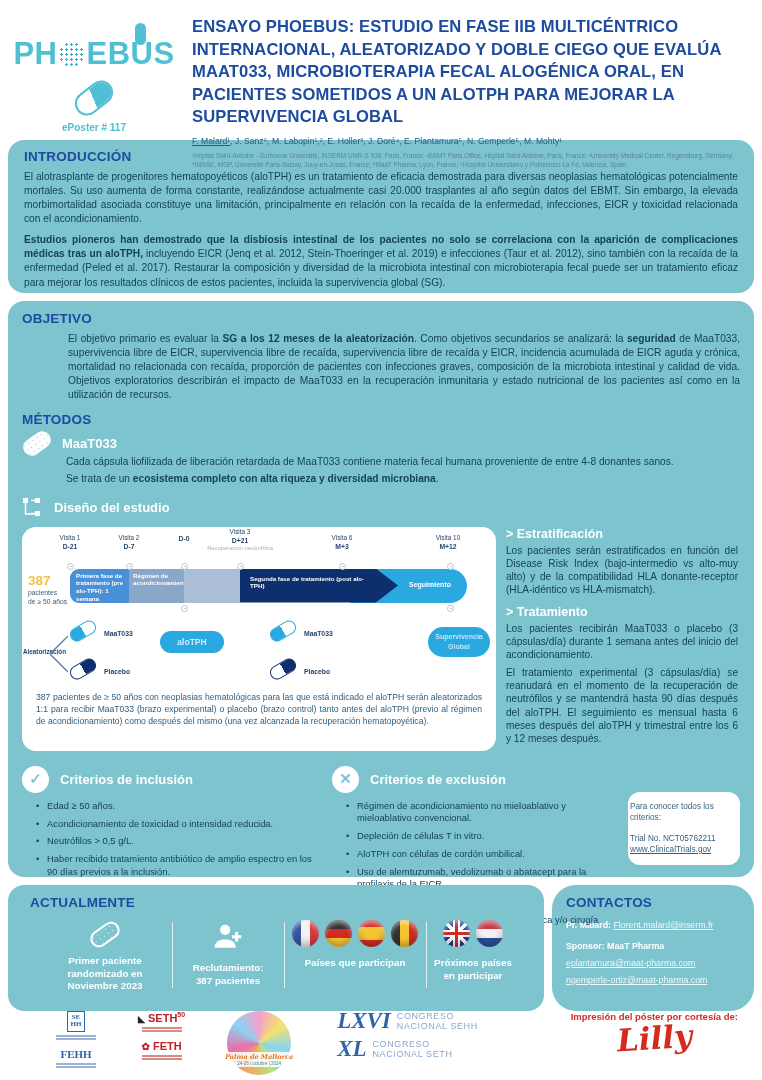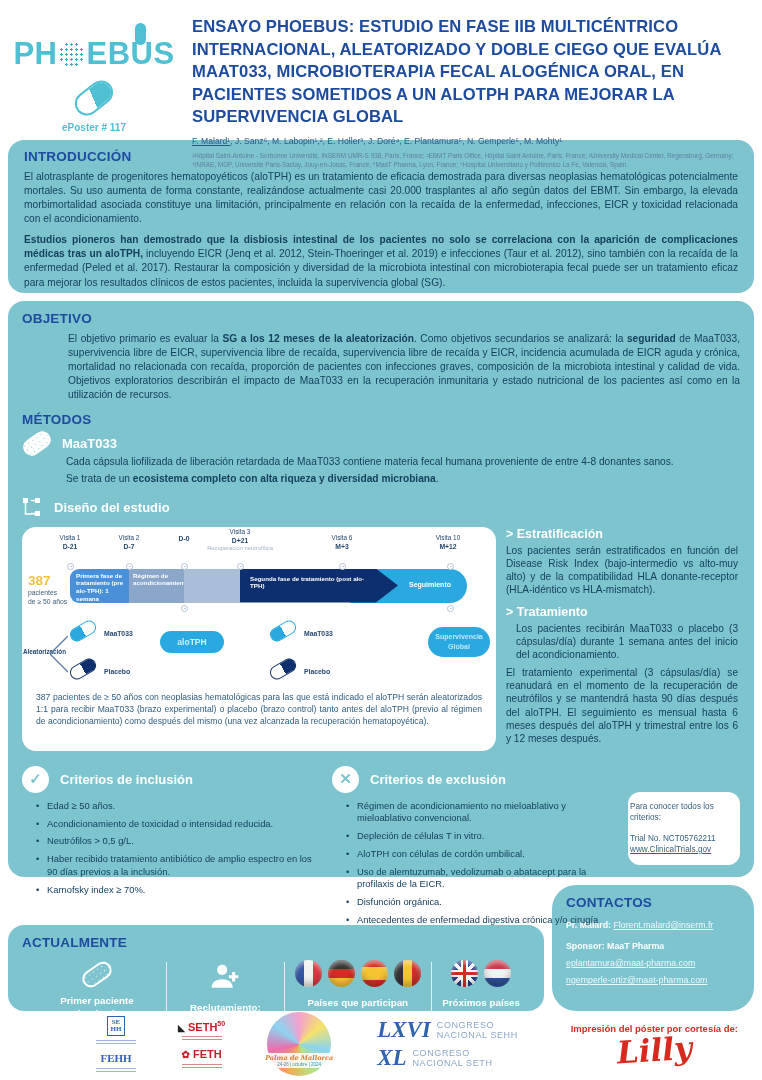--- a/index.html
+++ b/index.html
@@ -101,21 +101,21 @@
   .crit-title { color: #fff; font-weight: 800; font-size: 13px; }
   .crit-list { list-style: none; margin-top: 7px; padding-left: 14px; }
   .crit-list li { position: relative; padding-left: 11px; font-size: 9.4px; line-height: 1.32; color: #15415f; margin-top: 5.5px; }
   .crit-list li::before { content: "•"; position: absolute; left: 0; top: 0; }
   .trial-box { width: 112px; flex: none; background: #fff; border-radius: 12px; padding: 9px 2px; margin-top: 26px; align-self: flex-start; font-size: 8.2px; color: #33607f; line-height: 1.4; }
   .trial-box .no { margin-top: 9px; }
   .trial-box a, .link { color: #33607f; text-decoration: underline; cursor: pointer; }
 
   
   .bottom-row { display: flex; gap: 8px; margin: 8px 8px 0 8px; height: 126px; }
-  .act-panel { flex: 1; background: #7dc4cf; border-radius: 16px; position: relative; padding: 10px 14px; margin-top: 40px; }
+  .act-panel { flex: 1; background: #7dc4cf; border-radius: 16px; position: relative; padding: 10px 22px; }
   .act-items { display: flex; align-items: flex-start; justify-content: space-between; margin-top: 8px; padding: 0 10px 0 16px; }
   .act-item { display: flex; flex-direction: column; align-items: center; text-align: center; color: #fff; font-weight: 700; font-size: 9.8px; line-height: 1.3; }
   .act-div { width: 1px; height: 66px; background: rgba(255,255,255,.75); margin-top: 4px; }
   .acap { width: 32px; height: 17px; border-radius: 10px; border: 2.5px solid #fff; transform: rotate(-35deg); margin: 8px 0 12px 0;
     background-image: radial-gradient(rgba(255,255,255,.9) 22%, transparent 25%); background-size: 5px 5px; }
   .flags { display: flex; gap: 6px; margin: 2px 0 10px 0; }
   .flag { width: 27px; height: 27px; border-radius: 50%; overflow: hidden; box-shadow: inset 0 -4px 6px rgba(0,0,0,.25), inset 0 3px 4px rgba(255,255,255,.5); flex:none; }
   .flag-fr { background: linear-gradient(to right, #3757a6 33%, #f2f2f2 33% 66%, #d93a41 66%); }
   .flag-de { background: linear-gradient(to bottom, #333 33%, #d12d26 33% 66%, #f5c531 66%); }
   .flag-es { background: linear-gradient(to bottom, #d12d26 27%, #f5c531 27% 73%, #d12d26 73%); }
@@ -129,21 +129,21 @@
       linear-gradient(45deg, transparent 45%, #fff 45% 55%, transparent 55%),
       linear-gradient(135deg, transparent 45%, #fff 45% 55%, transparent 55%); }
 
   .contact-panel { width: 202px; flex: none; background: #7dc4cf; border-radius: 24px; padding: 10px 14px; }
   .contact-panel .line { font-size: 8.8px; margin-top: 7px; color: #fff; }
   .contact-panel .lbl { font-weight: 800; color: #fff; }
   .contact-panel .lnk { color: #eefafc; text-decoration: underline; cursor: pointer; }
   .contact-panel .sponsor { margin-top: 11px; }
 
   
-  .footer { display: flex; align-items: center; height: 66px; padding: 0 10px 0 96px; position: relative; }
+  .footer { display: flex; height: 66px; padding: 0 10px 0 56px; position: relative; }
   .soc-col { display: flex; flex-direction: column; gap: 8px; margin-right: 42px; }
   .soc { display: flex; flex-direction: column; align-items: center; }
   .sehh-box { border: 1.2px solid #2f63ad; color: #2f63ad; font-family: "Liberation Serif", serif; font-weight: 700; font-size: 7px; line-height: 1.05; padding: 2px 3px; text-align: center; }
   .cap-lines { margin-top: 2px; width: 40px; }
   .cap-lines i { display: block; height: 1.6px; margin-top: 1.4px; background: #9db5d2; }
   .cap-lines.red i { background: #d98b87; }
   .seth-word { color: #c22026; font-weight: 800; font-size: 11px; }
   .seth-word .tri { color: #222; font-size: 9px; }
   .seth-word sup { font-size: 7px; }
   .fehh-word { color: #2f63ad; font-weight: 800; font-size: 11px; font-family: "Liberation Serif", serif; }
@@ -292,21 +292,21 @@
           <span>Global</span>
         </div>
 
         <div class="design-desc">387 pacientes de ≥ 50 años con neoplasias hematológicas para las que está indicado el aloTPH serán aleatorizados 1:1 para recibir MaaT033 (brazo experimental) o placebo (brazo control) tanto antes del aloTPH (previo al régimen de acondicionamiento) como después del mismo (una vez alcanzada la recuperación hematopoyética).</div>
       </div>
 
       <div class="strat-col">
         <div class="white-sub">&gt; Estratificación</div>
         <p>Los pacientes serán estratificados en función del Disease Risk Index (bajo-intermedio vs alto-muy alto) y de la compatibilidad HLA donante-receptor (HLA-idéntico vs HLA-mismatch).</p>
         <div class="white-sub">&gt; Tratamiento</div>
-        <p style="margin-bottom:4px;margin-left:10px;">Los pacientes recibirán MaaT033 o placebo (3 cápsulas/día) durante 1 semana antes del inicio del acondicionamiento.</p>
+        <p style="margin-bottom:4px;">Los pacientes recibirán MaaT033 o placebo (3 cápsulas/día) durante 1 semana antes del inicio del acondicionamiento.</p>
         <p>El tratamiento experimental (3 cápsulas/día) se reanudará en el momento de la recuperación de neutrófilos y se mantendrá hasta 90 días después del aloTPH. El seguimiento es mensual hasta 6 meses después del aloTPH y trimestral entre los 6 y 12 meses después.</p>
       </div>
     </div>
 
     <div class="criteria-row">
       <div class="crit-col inc">
         <div class="crit-head">
           <div class="crit-icon check"></div>
           <div class="crit-title">Criterios de inclusión</div>
         </div>

